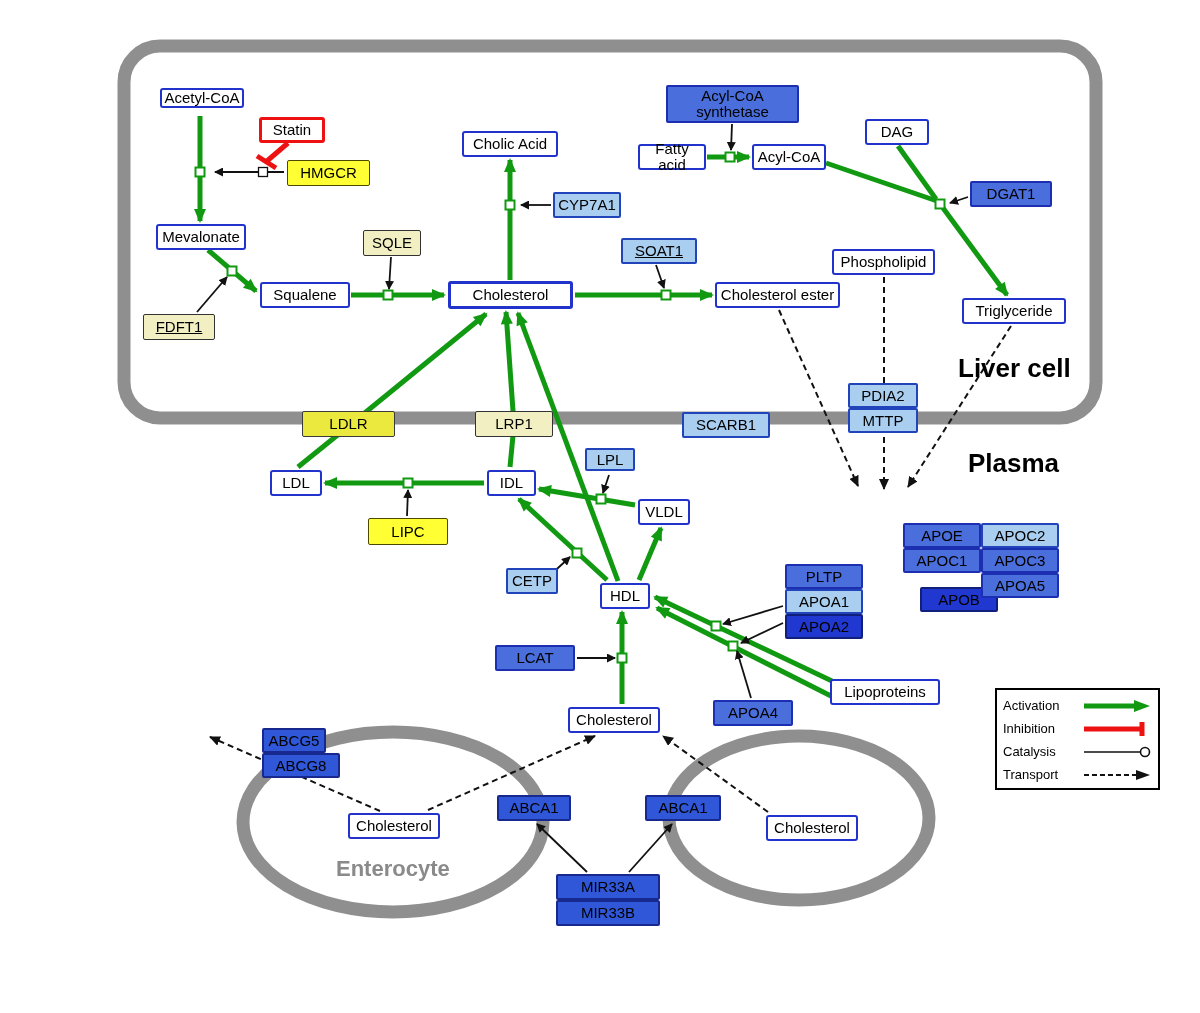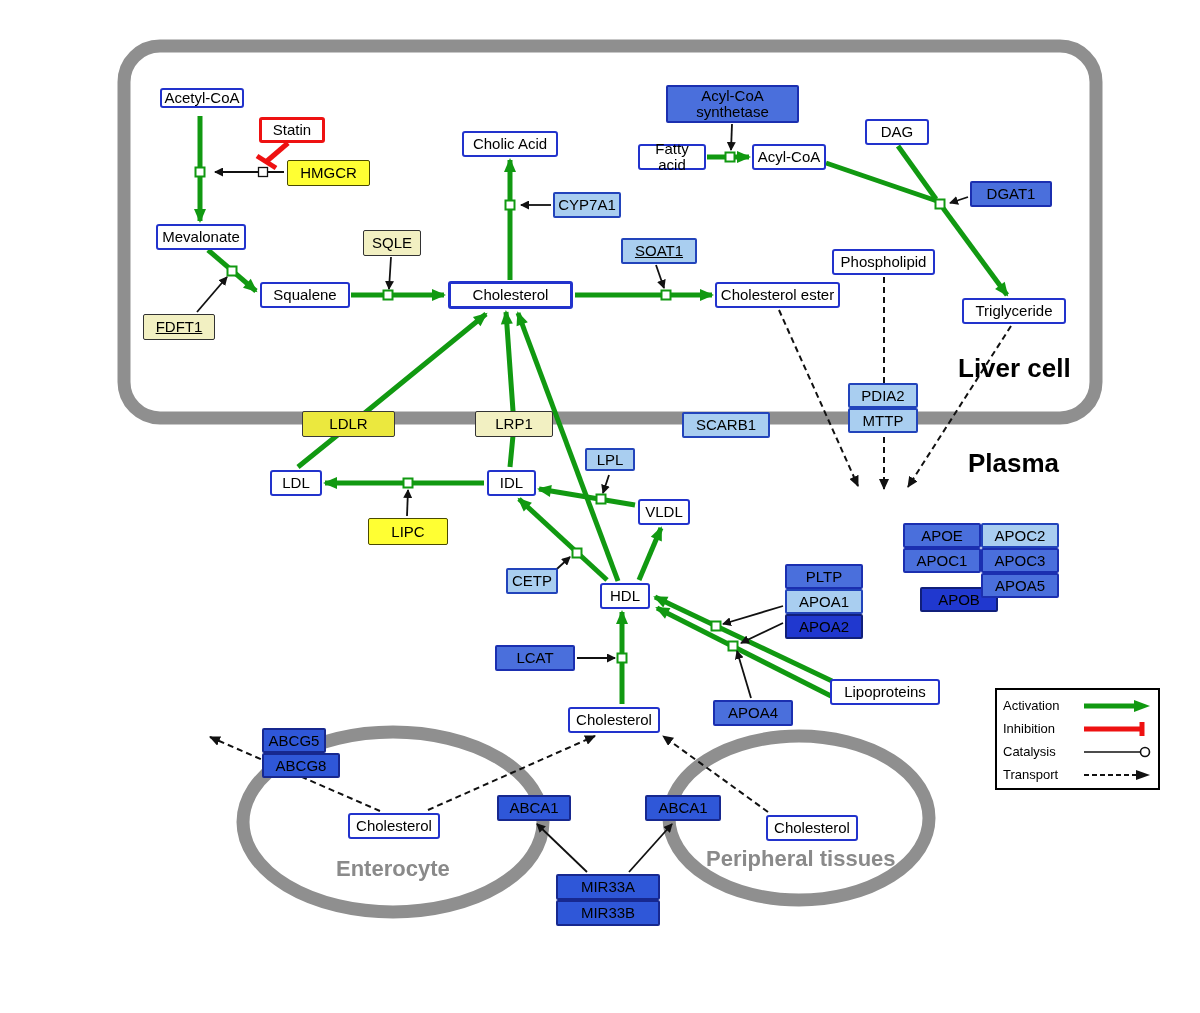--- a/index.html
+++ b/index.html
@@ -189,21 +189,20 @@
       <div class="node gene-blue2" style="left: 497px; top: 795px; width: 74px; height: 26px;">ABCA1</div>
       <div class="node gene-blue2" style="left: 645px; top: 795px; width: 76px; height: 26px;">ABCA1</div>
       <div class="node metabolite" style="left: 766px; top: 815px; width: 92px; height: 26px;">Cholesterol</div>
       <div class="node gene-blue2" style="left: 556px; top: 874px; width: 104px; height: 26px;">MIR33A</div>
       <div class="node gene-blue2" style="left: 556px; top: 900px; width: 104px; height: 26px;">MIR33B</div>
     </div>
 
   <div class="region-label" id="liver-label">Liver cell</div>
   <div class="region-label" id="plasma-label">Plasma</div>
   <div class="region-label" id="enterocyte-label">Enterocyte</div>
-  <div class="region-label" id="peripheral-label">Peripheral tissues</div>
 
   <div id="legend">
     <div class="legend-row">
       <span class="legend-label">Activation</span>
       <svg class="legend-sym" width="70" height="16">
         <line x1="2" y1="8" x2="52" y2="8" stroke="#119911" stroke-width="5"></line>
         <path d="M52,2 L68,8 L52,14 Z" fill="#119911"></path>
       </svg>
     </div>
     <div class="legend-row">

